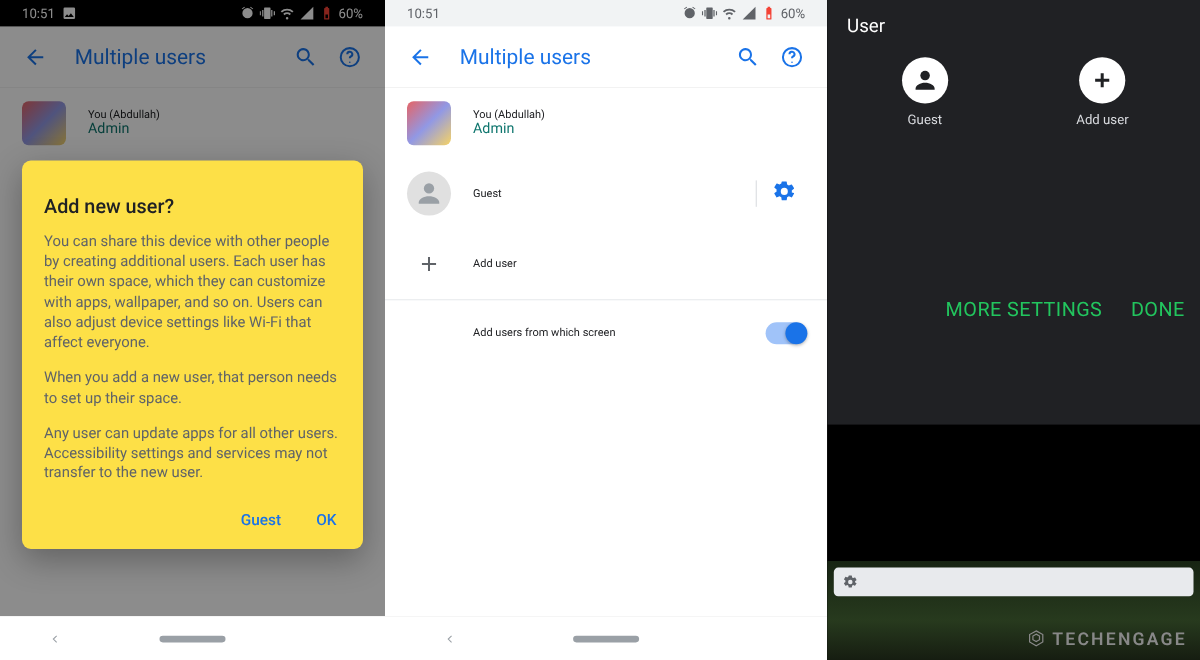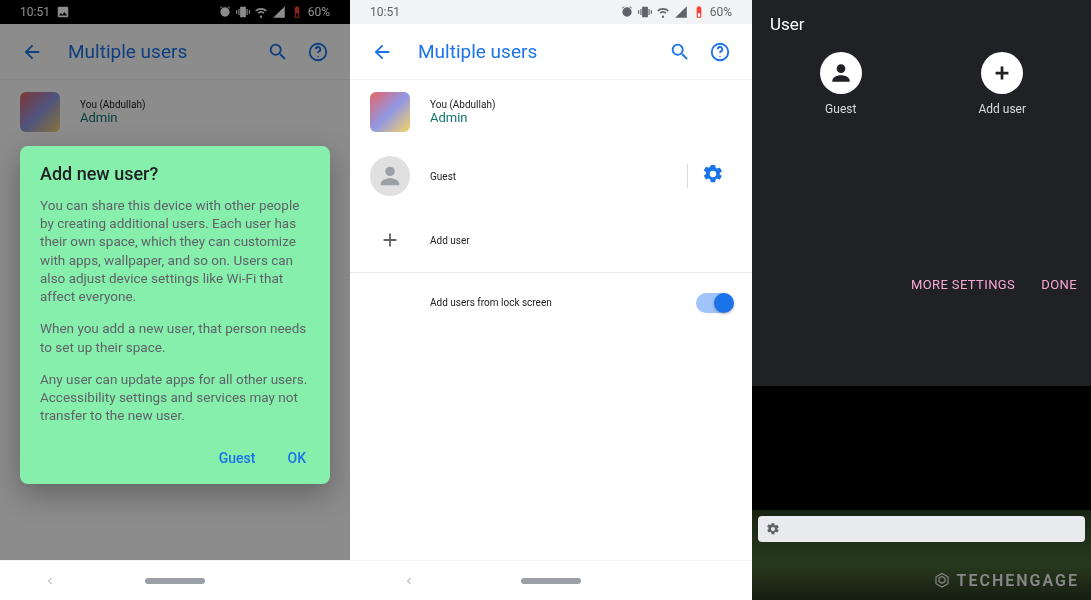--- a/index.html
+++ b/index.html
@@ -39,34 +39,34 @@
   .switch { width:36px; height:20px; border-radius:10px; background:#a0c3f9; position:relative;}
   .switch::after { content:""; position:absolute; width:20px;height:20px;border-radius:50%;background:#1a73e8; right:-2px; top:0; box-shadow:0 1px 3px rgba(0,0,0,0.3);}
 
   
   .navbar { position:absolute; bottom:0; left:0; right:0; height:40px; display:flex;align-items:center;justify-content:space-around;}
   .navbar.light { background:#fff; color:#9aa0a6; border-top:1px solid rgba(0,0,0,0.04);}
   .pill { width:60px;height:6px;border-radius:3px;background:#9aa0a6;}
 
   
   .overlay { position:absolute; inset:0; background:rgba(0,0,0,0.45);}
-  .dialog { position:absolute; left:20px; right:20px; top:146px; background:#86efac; border-radius:8px; padding:17px 20px 10px 20px; box-shadow:0 10px 30px rgba(0,0,0,0.3);}
+  .dialog { position:absolute; left:20px; right:20px; top:146px; background:#fde047; border-radius:8px; padding:32px 20px 10px 20px; box-shadow:0 10px 30px rgba(0,0,0,0.3);}
   .dialog h2 { font-size:18px; font-weight:500; color:#202124; margin-bottom:12px;}
   .dialog p { font-size:13.5px; color:#5f6368; line-height:1.35; margin-bottom:14px;}
   .dialog .actions { display:flex; justify-content:flex-end; gap:24px; padding-top:4px;}
   .dialog .actions button { background:none; border:none; color:#1a73e8; font-size:14px; font-weight:500; cursor:pointer; padding:8px 4px;}
 
   
   .quick-title { color:#fff; font-size:17px; padding:14px 18px 8px 18px;}
   .user-grid { display:flex; justify-content:space-around; padding:10px 8px 0 8px;}
   .user-cell { display:flex; flex-direction:column; align-items:center; gap:8px; color:#dadce0; font-size:12px; width: 100px;}
   .user-cell .circ { width:42px; height:42px; border-radius:50%; background:#fff; display:flex;align-items:center;justify-content:center;}
   .user-cell.selected .circ { outline:2px solid #8ab4f8; outline-offset:2px; background: linear-gradient(135deg,#e66465,#9198e5,#f6d365);}
   .quick-actions { position:absolute; bottom:94px; right:14px; display:flex; gap:26px; }
-  .quick-actions button { background:none; border:none; color:#f9a8d4; font-size:13px; letter-spacing:0.4px;}
+  .quick-actions button { background:none; border:none; color:#22c55e; font-size:18px; letter-spacing:0.4px;}
   .qsbar { position:absolute; bottom:58px; left:6px; right:6px; height:26px; background:#e8eaed; border-radius:4px; display:flex;align-items:center;padding:0 8px;}
   .qsbar svg { width:14px;height:14px; color:#5f6368;}
   .watermark { position:absolute; bottom:10px; right:12px; color:#888; font-size:16px; letter-spacing:2px; display:flex;align-items:center;gap:6px; font-weight:600;}
   .watermark svg { width:18px;height:18px;}
   .bgimg { position:absolute; bottom:0; left:0; right:0; height:90px; background:linear-gradient(180deg, #1b2a16 0%, #2e4423 60%, #1a2214 100%); opacity:0.85;}
 </style>
 </head>
 <body>
 
 <div class="phone p1">
@@ -229,21 +229,21 @@
           <path d="M12 5v14M5 12h14"></path>
         </svg>
     </div>
     <div class="txt">
       <div class="primary">Add user</div>
     </div>
   </div>
 
   <div class="row toggle">
     <div class="txt" style="padding-left:0">
-      <div class="primary">Add users from lock screen</div>
+      <div class="primary">Add users from which screen</div>
     </div>
     <div class="switch"></div>
   </div>
 
   <div class="navbar light">
     <svg width="12" height="12" viewBox="0 0 24 24" fill="none" stroke="#9aa0a6" stroke-width="2">
         <path d="M15 18l-6-6 6-6"></path>
       </svg>
     <div class="pill"></div>
     <div style="width:12px"></div>

